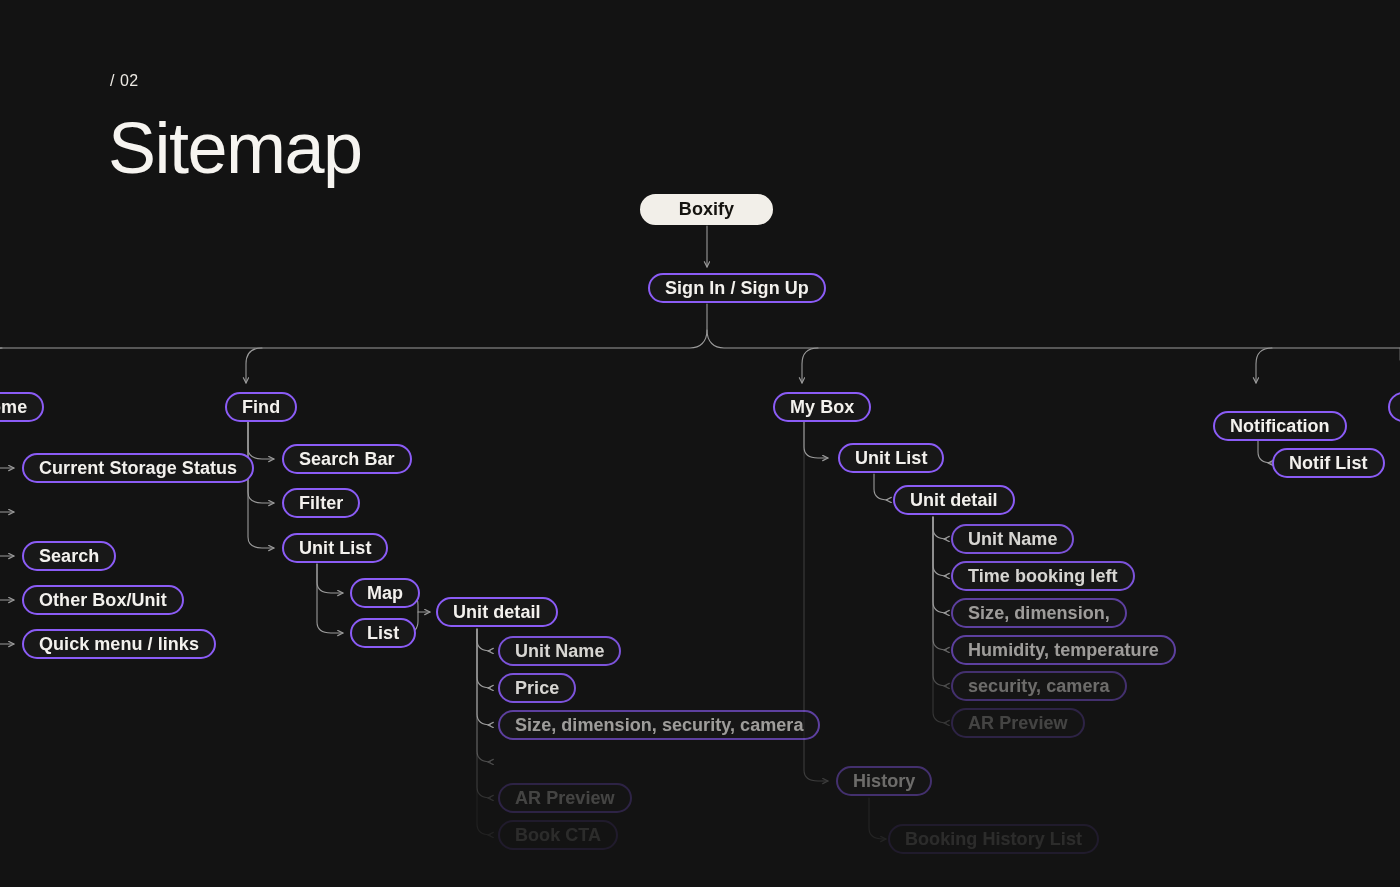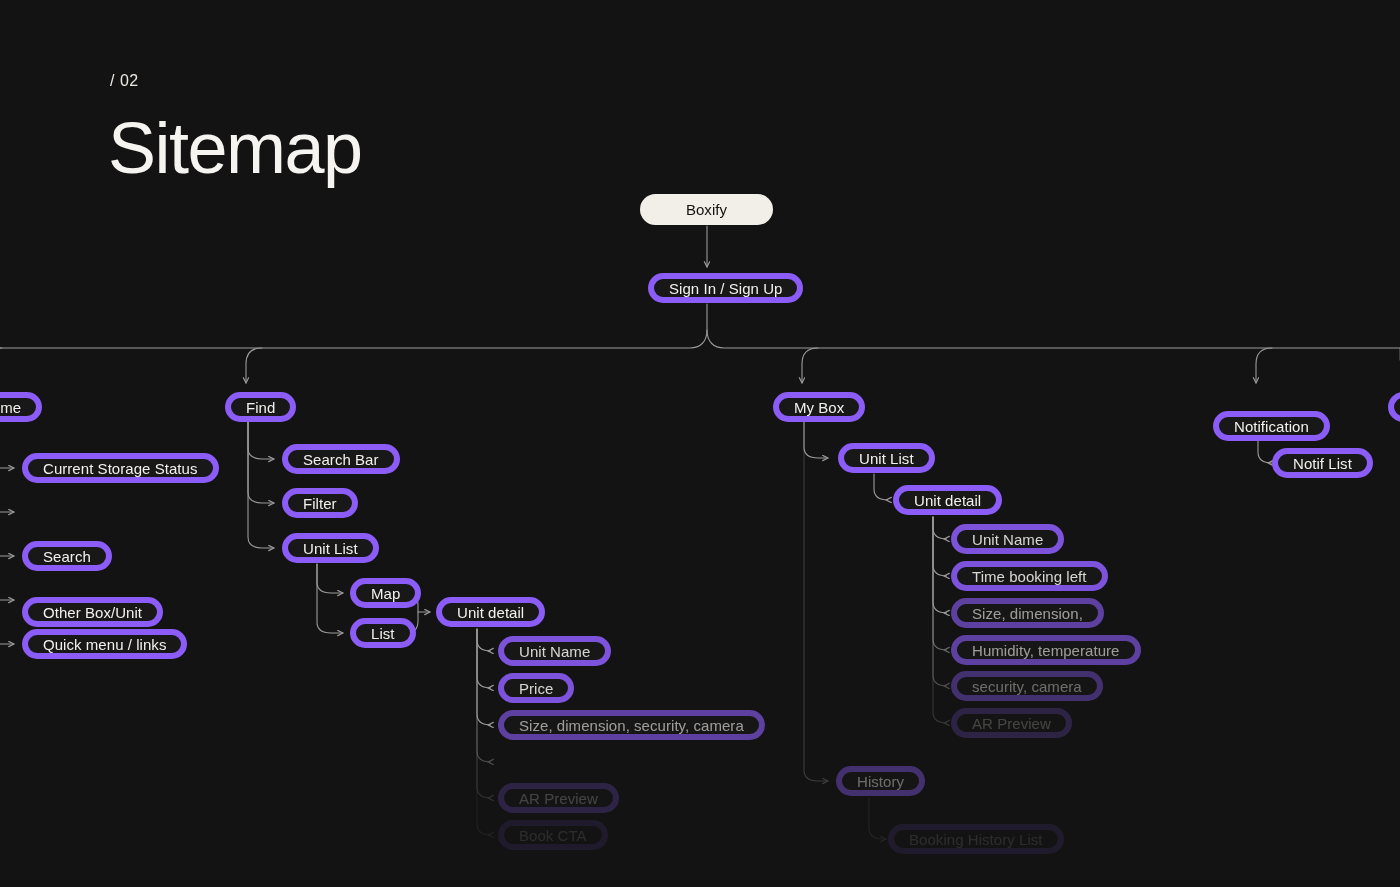--- a/index.html
+++ b/index.html
@@ -51,26 +51,26 @@
   }
 
   
   .node {
     position: absolute;
     display: flex;
     align-items: center;
     justify-content: center;
     height: 30px;
     padding: 0 15px;
-    border: 6px solid #8b5cf6;
+    border: 2px solid #8b5cf6;
     border-radius: 999px;
     background: #181818;
     color: #f3f1ed;
-    font-size: 15px;
-    font-weight: 400;
+    font-size: 18px;
+    font-weight: 700;
     letter-spacing: 0.05px;
     white-space: nowrap;
   }
 
   .node.root {
     background: #f2efe9;
     border-color: #f2efe9;
     color: #15130f;
     height: 31px;
     width: 133px;
@@ -162,21 +162,21 @@
   </svg>
 
   <div class="node root" style="left:640px; top:194px;">Boxify</div>
 
   <div class="node" style="left:648px; top:273px;">Sign In / Sign Up</div>
 
   <div class="node" style="left:-40px; top:392px;">Home</div>
 
   <div class="node" style="left:22px; top:453px;">Current Storage Status</div>
   <div class="node" style="left:22px; top:541px;">Search</div>
-  <div class="node" style="left:22px; top:585px;margin-top:12px;">Other Box/Unit</div>
+  <div class="node" style="left:22px; top:585px;">Other Box/Unit</div>
   <div class="node" style="left:22px; top:629px;">Quick menu / links</div>
 
   <div class="node" style="left:225px; top:392px;">Find</div>
 
   <div class="node" style="left:282px; top:444px;text-align:center;">Search Bar</div>
   <div class="node" style="left:282px; top:488px;">Filter</div>
   <div class="node" style="left:282px; top:533px;">Unit List</div>
 
   <div class="node" style="left:350px; top:578px;">Map</div>
   <div class="node" style="left:350px; top:618px;">List</div>

